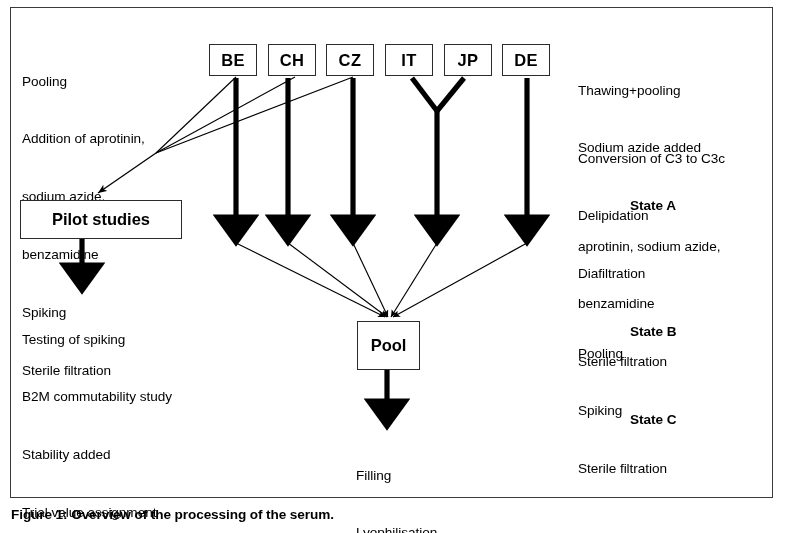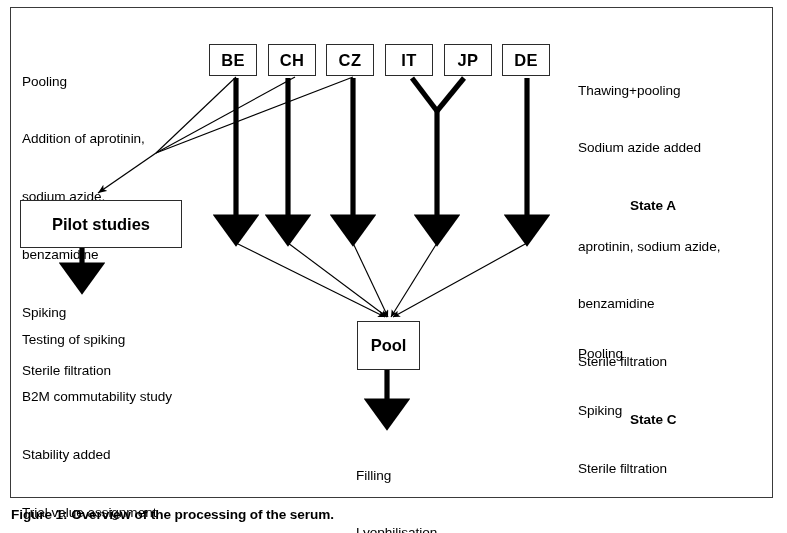--- a/index.html
+++ b/index.html
@@ -62,21 +62,21 @@
   .country-box {
     width: 48px;
     height: 32px;
     font-size: 16.5px;
     letter-spacing: 0.4px;
   }
   #pilot-box {
     left: 20px;
     top: 200px;
     width: 162px;
-    height: 48px;
+    height: 39px;
     font-size: 16.5px;
   }
   #pool-box {
     left: 357px;
     top: 321px;
     width: 63px;
     height: 49px;
     font-size: 16.5px;
   }
   #caption {
@@ -178,20 +178,26 @@
     <div>Filling</div>
     <div>Lyophilisation</div>
   </div>
 
   <div class="txtblock" style="left:578px; top:42px;">
     <div>Thawing+pooling</div>
     <div>Sodium azide added</div>
     <div class="state-label"><span class="indent-state">State A</span></div>
   </div>
 
+  <div class="txtblock" style="left:578px; top:110px;">
+    <div>Conversion of C3 to C3c</div>
+    <div>Delipidation</div>
+    <div>Diafiltration</div>
+    <div class="state-label"><span class="indent-state">State B</span></div>
+  </div>
 
   <div class="txtblock" style="left:578px; top:198px;">
     <div>aprotinin, sodium azide,</div>
     <div>benzamidine</div>
     <div>Sterile filtration</div>
     <div class="state-label"><span class="indent-state">State C</span></div>
   </div>
 
   <div class="txtblock" style="left:578px; top:305px;">
     <div>Pooling</div>

